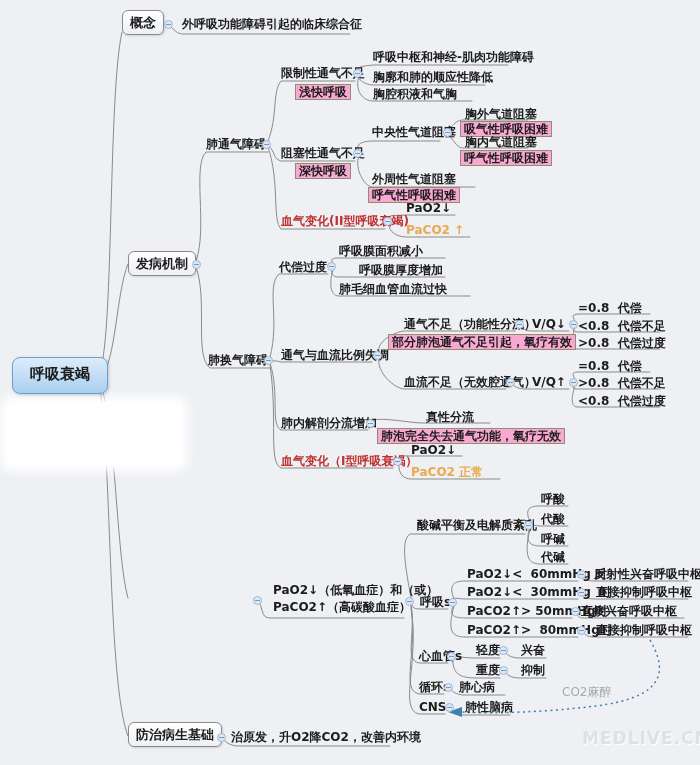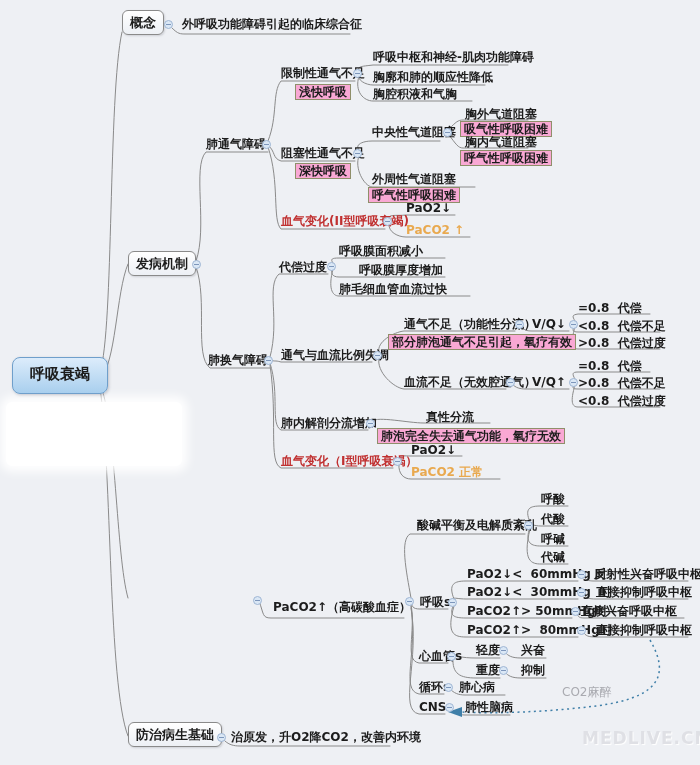--- a/index.html
+++ b/index.html
@@ -169,20 +169,21 @@
   <div class="n" style="left:578px;top:395px;">&lt;0.8  代偿过度</div>
 
   <div class="n" style="left:281px;top:417px;">肺内解剖分流增加</div>
   <div class="n" style="left:426px;top:411px;">真性分流</div>
   <div class="n note" style="left:377px;top:428px;">肺泡完全失去通气功能，氧疗无效</div>
 
   <div class="n red" style="left:281px;top:455px;">血气变化（I型呼吸衰竭）</div>
   <div class="n" style="left:411px;top:444px;">PaO2↓</div>
   <div class="n orange" style="left:411px;top:466px;">PaCO2 正常</div>
 
+  <div class="n" style="left:273px;top:584px;">PaO2↓（低氧血症）和（或）</div>
   <div class="n" style="left:273px;top:601px;">PaCO2↑（高碳酸血症）</div>
 
   <div class="n" style="left:417px;top:519px;">酸碱平衡及电解质紊乱</div>
   <div class="n" style="left:541px;top:493px;">呼酸</div>
   <div class="n" style="left:541px;top:513px;">代酸</div>
   <div class="n" style="left:541px;top:533px;">呼碱</div>
   <div class="n" style="left:541px;top:551px;">代碱</div>
 
   <div class="n" style="left:420px;top:596px;">呼吸s</div>
   <div class="n" style="left:467px;top:568px;">PaO2↓&lt;  60mmHg 时</div>

